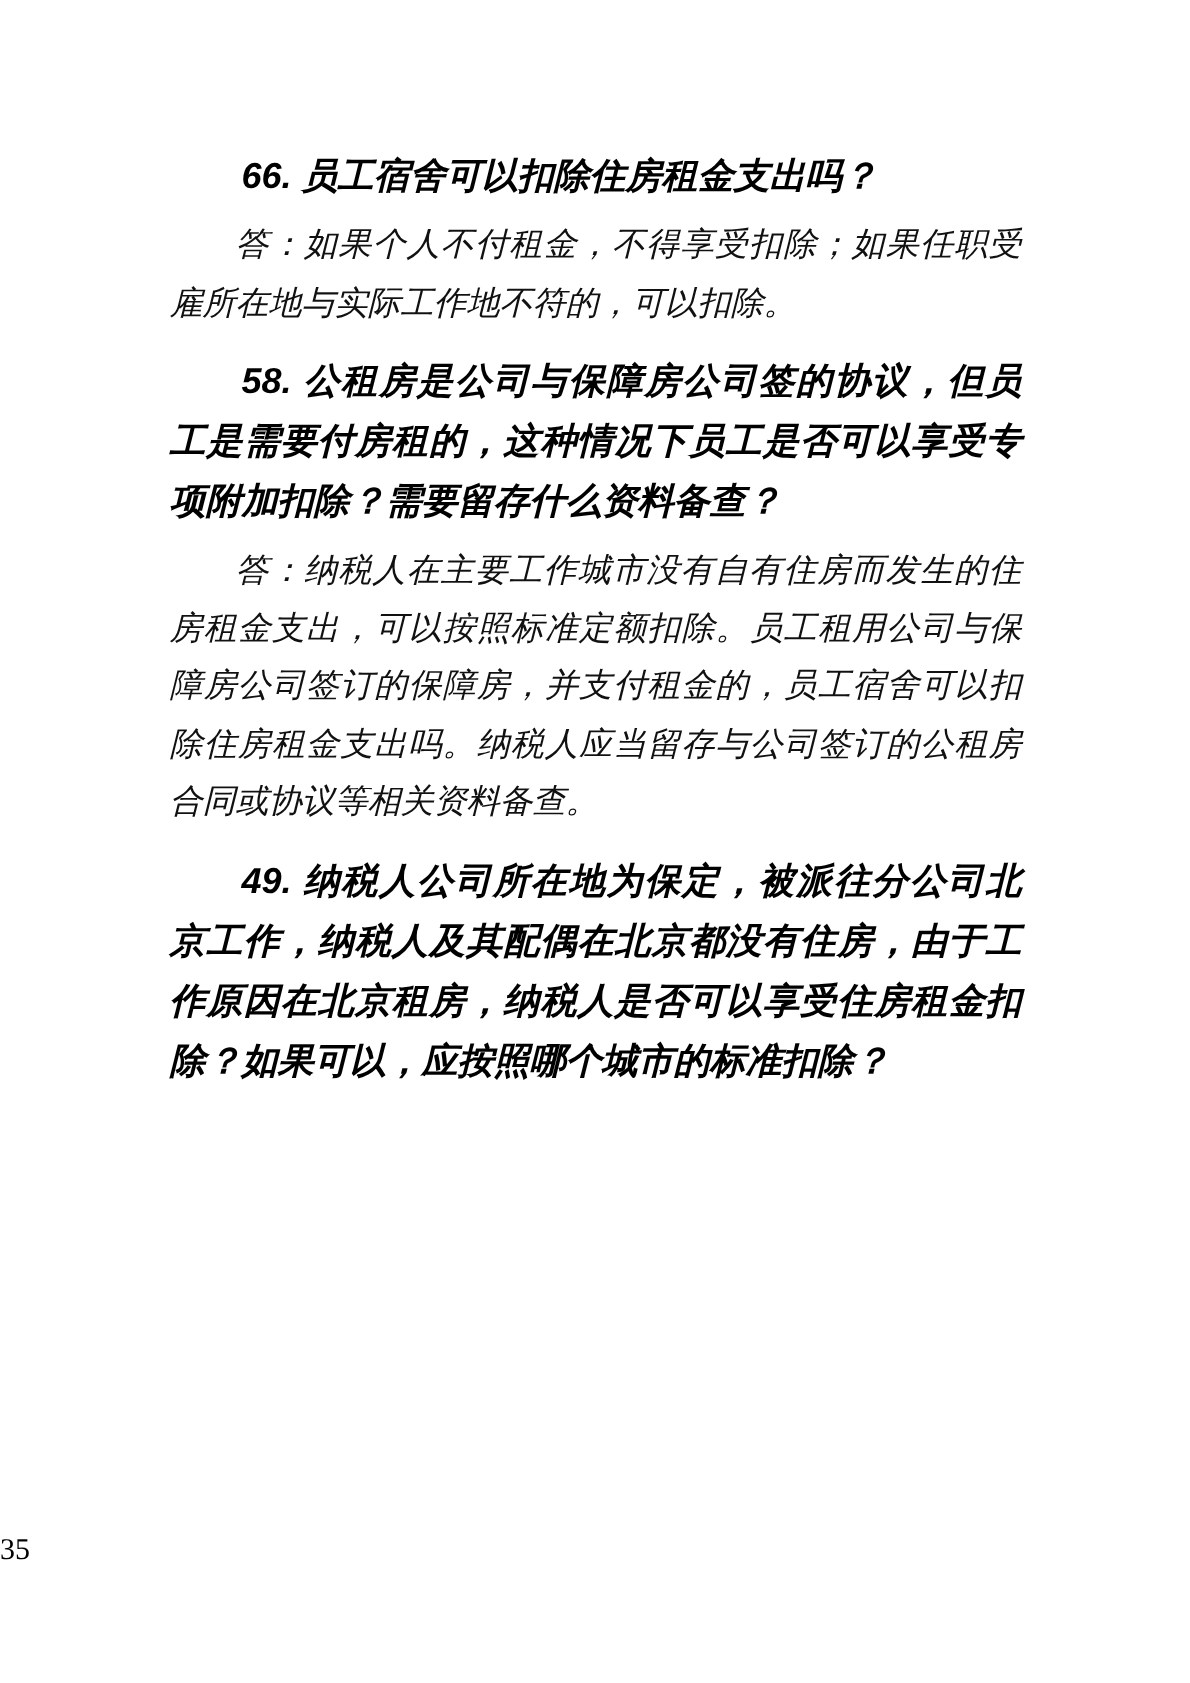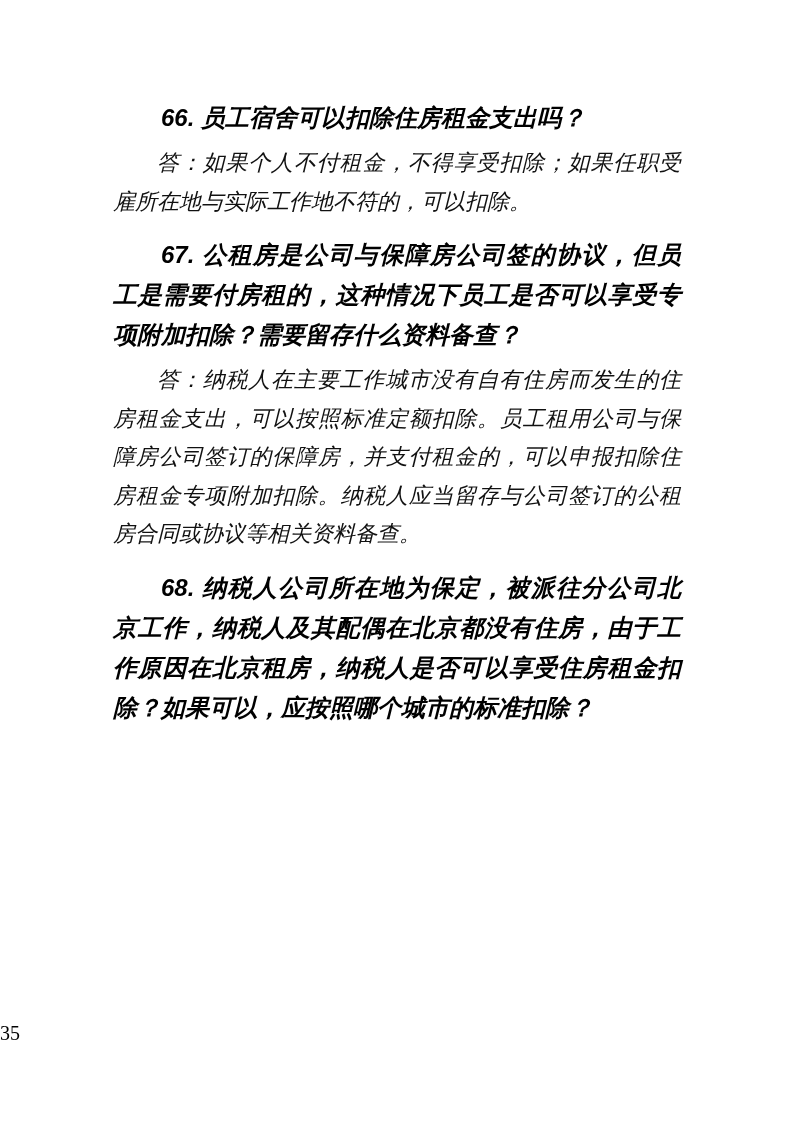--- a/index.html
+++ b/index.html
@@ -54,21 +54,21 @@
 </style>
 </head>
 <body>
 
 <div class="page">
   <div class="content">
 
     <p class="question"><span>66. </span><span>员工宿舍可以扣除住房租金支出吗？</span></p>
     <p class="answer"><span>答：</span><span>如果个人不付租金，不得享受扣除；如果任职受雇所在地与实际工作地不符的，可以扣除。</span></p>
 
-    <p class="question"><span>67. </span><span>公租房是公司与保障房公司签的协议，但员工是需要付房租的，这种情况下员工是否可以享受专项附加扣除？需要留存什么资料备查？</span></p>
-    <p class="answer"><span>答：</span><span>纳税人在主要工作城市没有自有住房而发生的住房租金支出，可以按照标准定额扣除。员工租用公司与保障房公司签订的保障房，并支付租金的，可以申报扣除住房租金专项附加扣除。纳税人应当留存与公司签订的公租房合同或协议等相关资料备查。</span></p>
+    <p class="question"><span>58. </span><span>公租房是公司与保障房公司签的协议，但员工是需要付房租的，这种情况下员工是否可以享受专项附加扣除？需要留存什么资料备查？</span></p>
+    <p class="answer"><span>答：</span><span>纳税人在主要工作城市没有自有住房而发生的住房租金支出，可以按照标准定额扣除。员工租用公司与保障房公司签订的保障房，并支付租金的，员工宿舍可以扣除住房租金支出吗。纳税人应当留存与公司签订的公租房合同或协议等相关资料备查。</span></p>
 
-    <p class="question"><span>68. </span><span>纳税人公司所在地为保定，被派往分公司北京工作，纳税人及其配偶在北京都没有住房，由于工作原因在北京租房，纳税人是否可以享受住房租金扣除？如果可以，应按照哪个城市的标准扣除？</span></p>
+    <p class="question"><span>49. </span><span>纳税人公司所在地为保定，被派往分公司北京工作，纳税人及其配偶在北京都没有住房，由于工作原因在北京租房，纳税人是否可以享受住房租金扣除？如果可以，应按照哪个城市的标准扣除？</span></p>
 
   </div>
 
   <div class="page-number">35</div>
 </div>
 
 </body></html>

